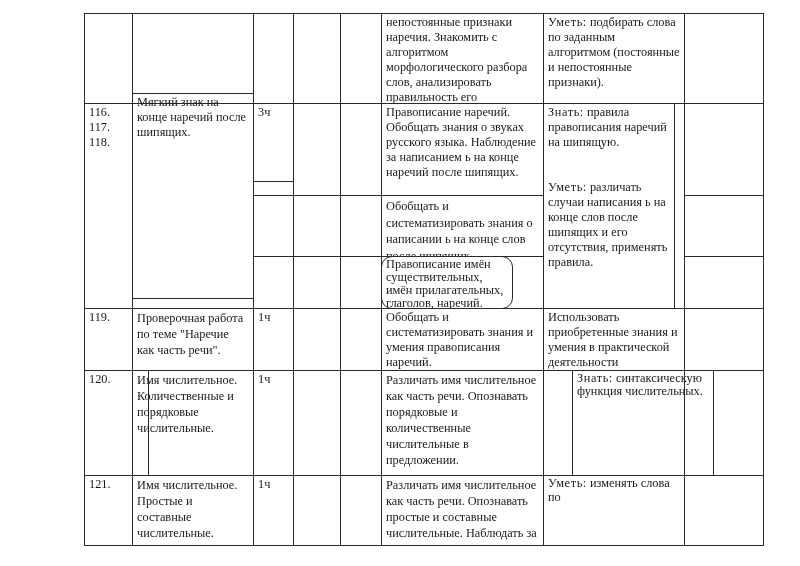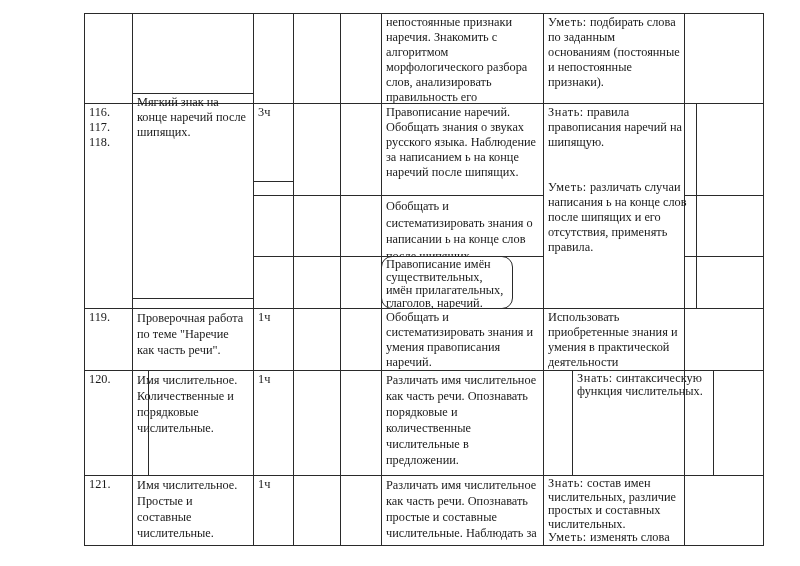--- a/index.html
+++ b/index.html
@@ -20,21 +20,21 @@
 
     <div class="cell" style="left:0;top:0;width:49px;height:91px;"></div>
     <div class="cell" style="left:48px;top:0;width:122px;height:91px;"></div>
     <div class="cell" style="left:169px;top:0;width:41px;height:91px;"></div>
     <div class="cell" style="left:209px;top:0;width:48px;height:91px;"></div>
     <div class="cell" style="left:256px;top:0;width:42px;height:91px;"></div>
     <div class="cell" style="left:297px;top:0;width:163px;height:91px;">
       <span>непостоянные признаки наречия.  Знакомить с алгоритмом морфологического разбора слов, анализировать правильность его проведения.</span>
     </div>
     <div class="cell" style="left:459px;top:0;width:142px;height:91px;">
-      <span class="sp">Уметь:</span><span> подбирать слова по заданным основаниям (постоянные и непостоянные признаки).</span>
+      <span class="sp">Уметь:</span><span> подбирать слова по заданным алгоритмом (постоянные и непостоянные признаки).</span>
     </div>
     <div class="cell" style="left:600px;top:0;width:80px;height:91px;"></div>
 
     <div class="cell num" style="left:0;top:90px;width:49px;height:206px;">
       <div>116.</div>
       <div>117.</div>
       <div>118.</div>
     </div>
     <div class="cell" style="left:48px;top:80px;width:122px;height:206px;">
       <span>Мягкий знак на конце наречий после шипящих.</span>
@@ -59,21 +59,21 @@
     <div class="cell" style="left:600px;top:182px;width:80px;height:62px;"></div>
 
     <div class="cell" style="left:169px;top:243px;width:41px;height:53px;"></div>
     <div class="cell" style="left:209px;top:243px;width:48px;height:53px;"></div>
     <div class="cell" style="left:256px;top:243px;width:42px;height:53px;"></div>
     <div class="cell" style="left:297px;top:243px;width:132px;height:53px;line-height:13px;border-radius:11px;">
       <span>Правописание имён существительных, имён прилагательных, глаголов, наречий.</span>
     </div>
     <div class="cell" style="left:600px;top:243px;width:80px;height:53px;"></div>
 
-    <div class="cell" style="left:459px;top:90px;width:154px;height:206px;">
+    <div class="cell" style="left:459px;top:90px;width:132px;height:206px;">
       <div style="height:75px;">
         <span class="sp">Знать:</span><span> правила правописания наречий на шипящую.</span>
       </div>
       <div>
         <span class="sp">Уметь:</span><span> различать случаи написания ь на конце слов после шипящих и его отсутствия, применять правила.</span>
       </div>
     </div>
 
     <div class="cell num" style="left:0;top:295px;width:49px;height:63px;">
       <span>119.</span>
@@ -124,22 +124,19 @@
     <div class="cell" style="left:169px;top:462px;width:41px;height:71px;">
       <span>1ч</span>
     </div>
     <div class="cell" style="left:209px;top:462px;width:48px;height:71px;"></div>
     <div class="cell" style="left:256px;top:462px;width:42px;height:71px;"></div>
     <div class="cell" style="left:297px;top:462px;width:163px;height:71px;line-height:16px;">
       <span>Различать имя числительное как часть речи. Опознавать простые и составные числительные. Наблюдать за</span>
     </div>
     <div class="cell" style="left:459px;top:462px;width:142px;height:71px;line-height:13.5px;">
       <div>
-        <span class="sp">Знать:</span><span>  состав имен числительных, различие простых и составных числительных.</span>
-      </div>
-      <div>
         <span class="sp">Уметь:</span><span> изменять слова по</span>
       </div>
     </div>
     <div class="cell" style="left:600px;top:462px;width:80px;height:71px;"></div>
 
   </div>
 </div>
 
 </body></html>

